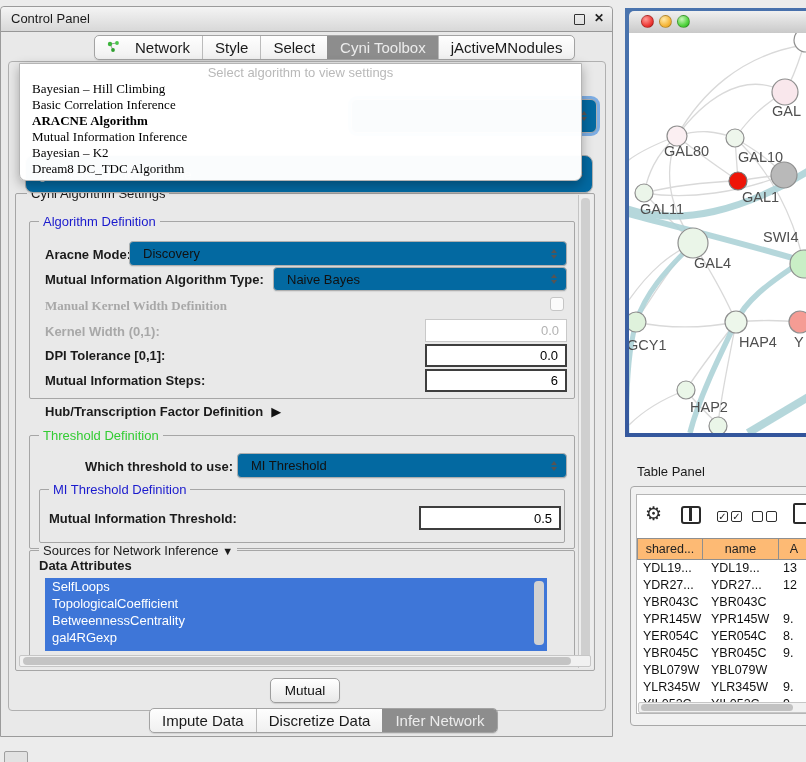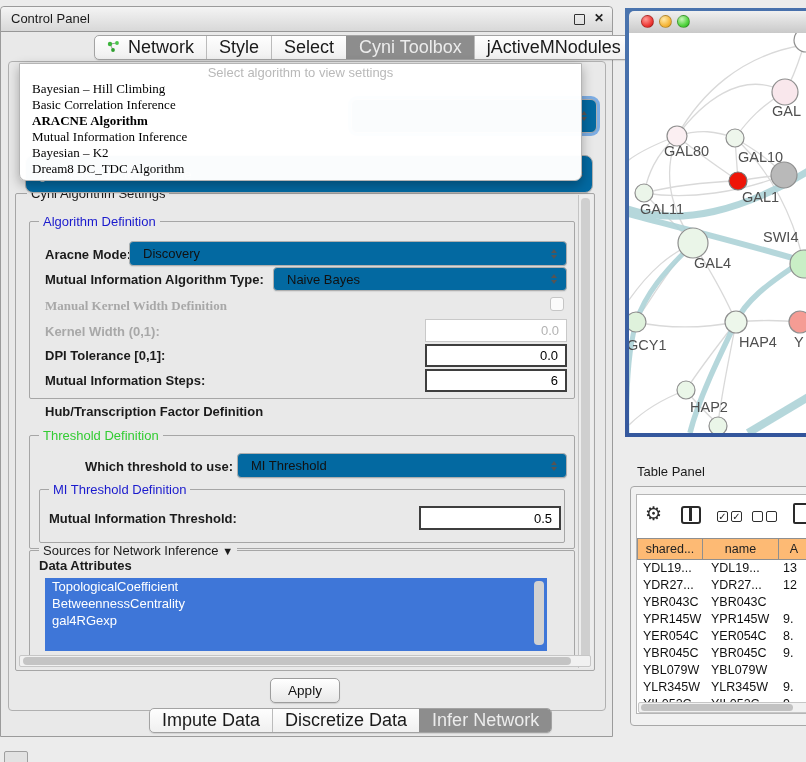--- a/index.html
+++ b/index.html
@@ -11,22 +11,22 @@
       border:1px solid #9b9b9b;border-radius:4px 4px 0 0;box-sizing:border-box;}
   .cp-titlebar{position:absolute;left:0;top:0;right:0;height:24px;
       background:linear-gradient(#f4f4f4,#d8d8d8);border-bottom:1px solid #979797;
       border-radius:4px 4px 0 0;}
   .cp-title{position:absolute;left:10px;top:4px;font-size:13px;color:#1a1a1a;}
   .win-float{position:absolute;right:27px;top:7px;width:9px;height:9px;border:1.5px solid #333;border-radius:1px;}
   .win-close{position:absolute;right:8px;top:4px;font-size:12px;font-weight:bold;color:#222;}
   
   .seg-tabs{position:absolute;display:flex;border:1px solid #a3a3a3;border-radius:5px;overflow:hidden;
       background:linear-gradient(#fefefe,#f0f0f0);height:23px;box-shadow:0 1px 1px rgba(0,0,0,0.10);}
-  .seg{padding:0 12px;line-height:23px;font-size:18px;color:#1a1a1a;border-left:1px solid #bbb;
-      display:flex;align-items:center;gap:8px;white-space:nowrap;}
+  .seg{padding:0 12px;line-height:23px;font-size:15px;color:#1a1a1a;border-left:1px solid #bbb;
+      display:flex;align-items:center;gap:15px;white-space:nowrap;}
   .seg:first-child{border-left:none;}
   .seg.sel{background:#8d8d8d;color:#ececec;border-left-color:#8d8d8d;}
   
   .cp-content{position:absolute;left:7px;top:54px;width:598px;height:650px;border:1px solid #b0b0b0;
       border-radius:4px;background:#e9e9e9;box-sizing:border-box;}
   
   .grp{position:absolute;border:1px solid #a6a6a6;border-radius:2px;}
   .grp-title{position:absolute;top:-8px;left:9px;background:#e9e9e9;padding:0 4px;font-size:13px;white-space:nowrap;}
   .t-blue{color:#1a1acd;}.t-green{color:#33cc33;}.t-dark{color:#1b1b1b;}
   .lb{position:absolute;font-size:13px;font-weight:bold;color:#1b1b1b;white-space:nowrap;}
@@ -188,21 +188,21 @@
     <span class="lb" style="left:44px;top:341px;">DPI Tolerance [0,1]:</span>
     <div class="fld strong" style="left:424px;top:337px;width:142px;height:23px;">
       <span>0.0</span>
     </div>
 
     <span class="lb" style="left:44px;top:366px;">Mutual Information Steps:</span>
     <div class="fld strong" style="left:424px;top:362px;width:142px;height:23px;">
       <span>6</span>
     </div>
 
-    <div style="position:absolute;left:44px;top:397px;display:flex;align-items:center;gap:8px;flex-direction:column;">
+    <div style="position:absolute;left:44px;top:397px;display:flex;align-items:center;gap:8px;">
       <span class="lb" style="position:static;">Hub/Transcription Factor Definition</span>
       <span style="font-size:13px;color:#111;">▶</span>
     </div>
 
     <div class="grp" style="left:28px;top:428px;width:544px;height:112px;">
       <span class="grp-title t-green">Threshold Definition</span>
     </div>
     <span class="lb" style="left:84px;top:452px;">Which threshold to use:</span>
     <div class="combo" style="left:236px;top:446px;width:330px;height:25px;">
       <span>MI Threshold</span>
@@ -222,35 +222,36 @@
 
     <div class="grp" style="left:28px;top:543px;width:544px;height:109px;">
       <span class="grp-title t-dark">
         <span>Sources for Network Inference</span>
         <span style="font-size:11px;">▼</span>
       </span>
     </div>
     <span class="lb" style="left:38px;top:551px;">Data Attributes</span>
 
     <div class="attr-list" style="left:44px;top:571px;width:502px;height:73px;">
+      <div class="attr-item">SelfLoops</div>
       <div class="attr-item">TopologicalCoefficient</div>
       <div class="attr-item">BetweennessCentrality</div>
       <div class="attr-item">gal4RGexp</div>
       <div class="sb-thumb" style="right:3px;top:3px;width:10px;height:64px;background:#d2d2d2;"></div>
     </div>
 
     <div class="sb-track-v" style="left:577px;top:188px;width:14px;height:473px;">
       <div class="sb-thumb" style="left:2px;top:3px;width:9px;height:462px;background:#cfcfcf;"></div>
     </div>
     <div class="sb-track-h" style="left:18px;top:648px;width:572px;height:12px;">
       <div class="sb-thumb" style="left:3px;top:1px;width:548px;height:8px;background:#c4c4c4;"></div>
     </div>
 
     <div class="btn" style="left:269px;top:671px;width:68px;height:23px;">
-      <span>Apply</span>
+      <span>Mutual</span>
     </div>
 
     <div class="seg-tabs" style="left:148px;top:701px;">
       <div class="seg">
           <span>Impute Data</span>
         </div>
       <div class="seg">
           <span>Discretize Data</span>
         </div>
       <div class="seg sel">

